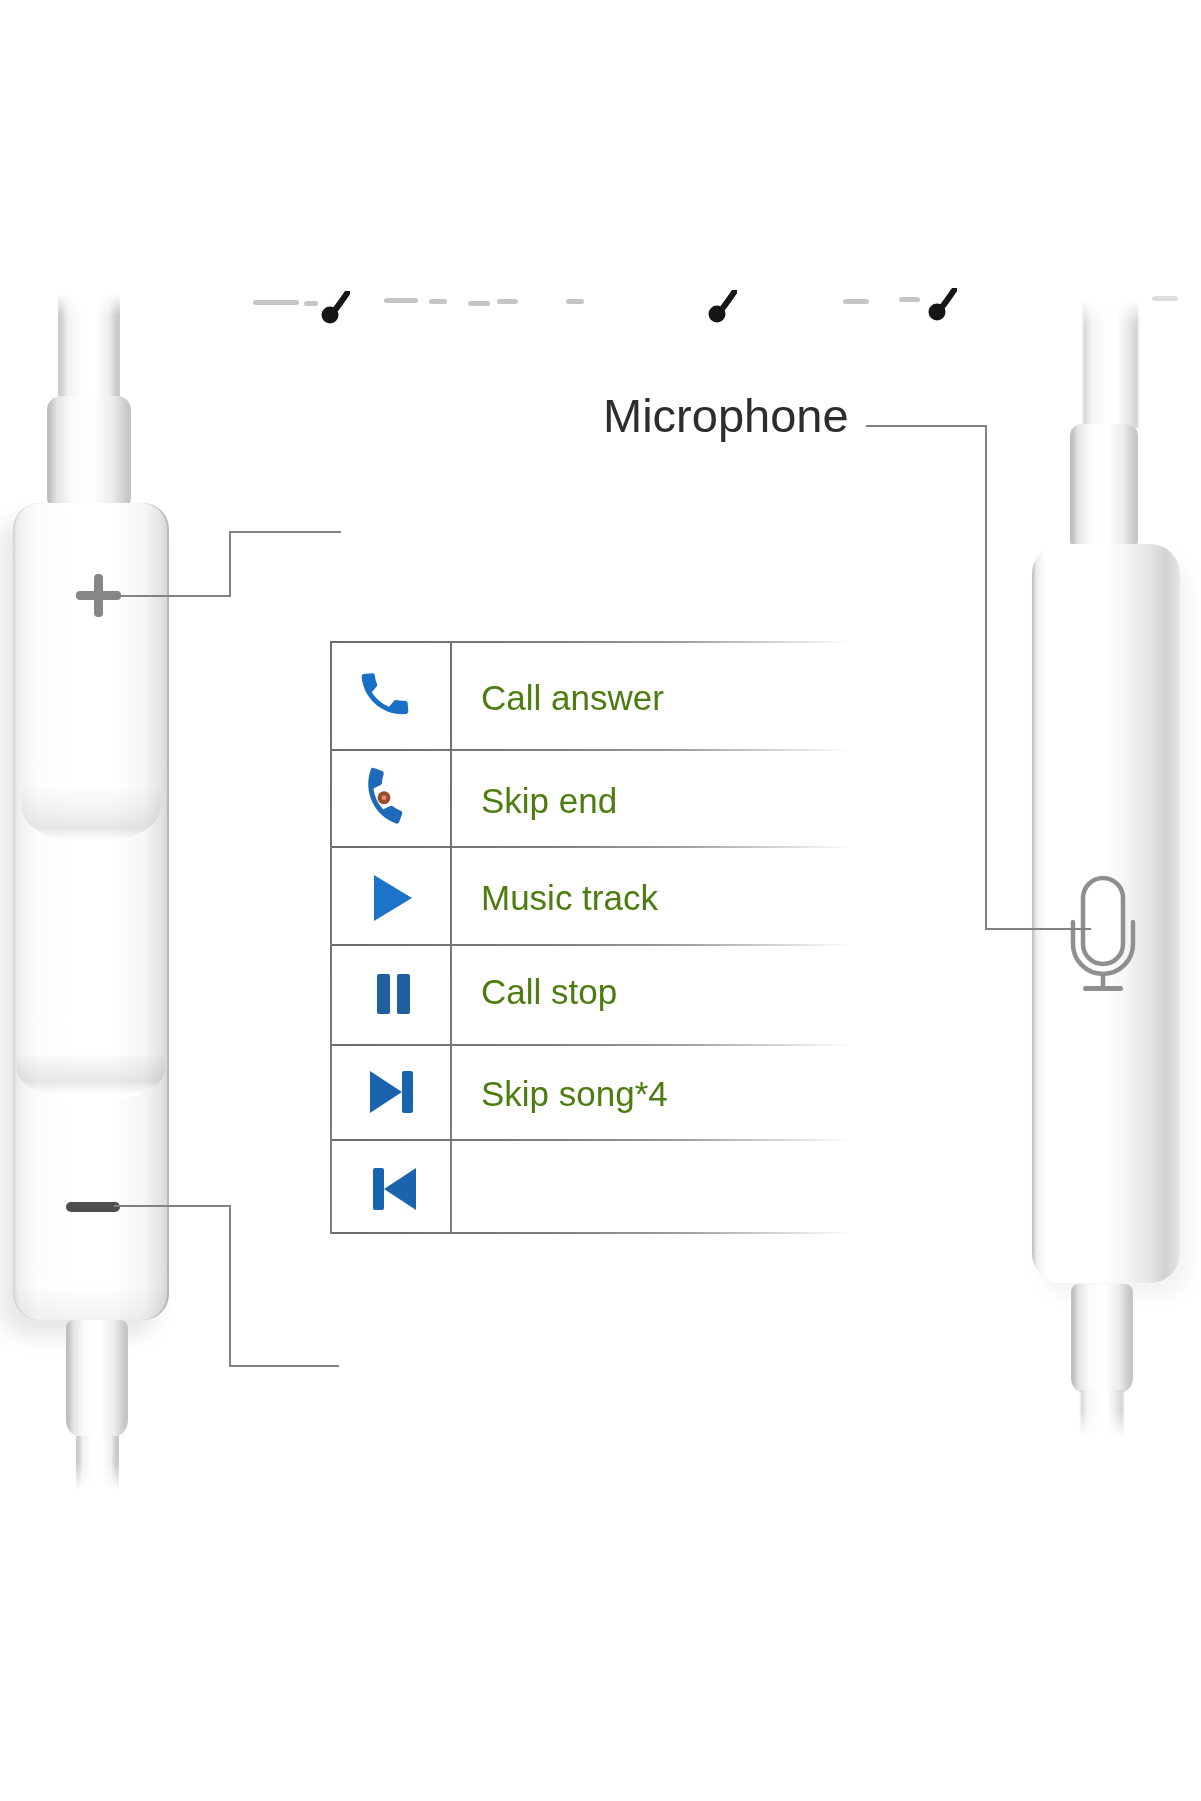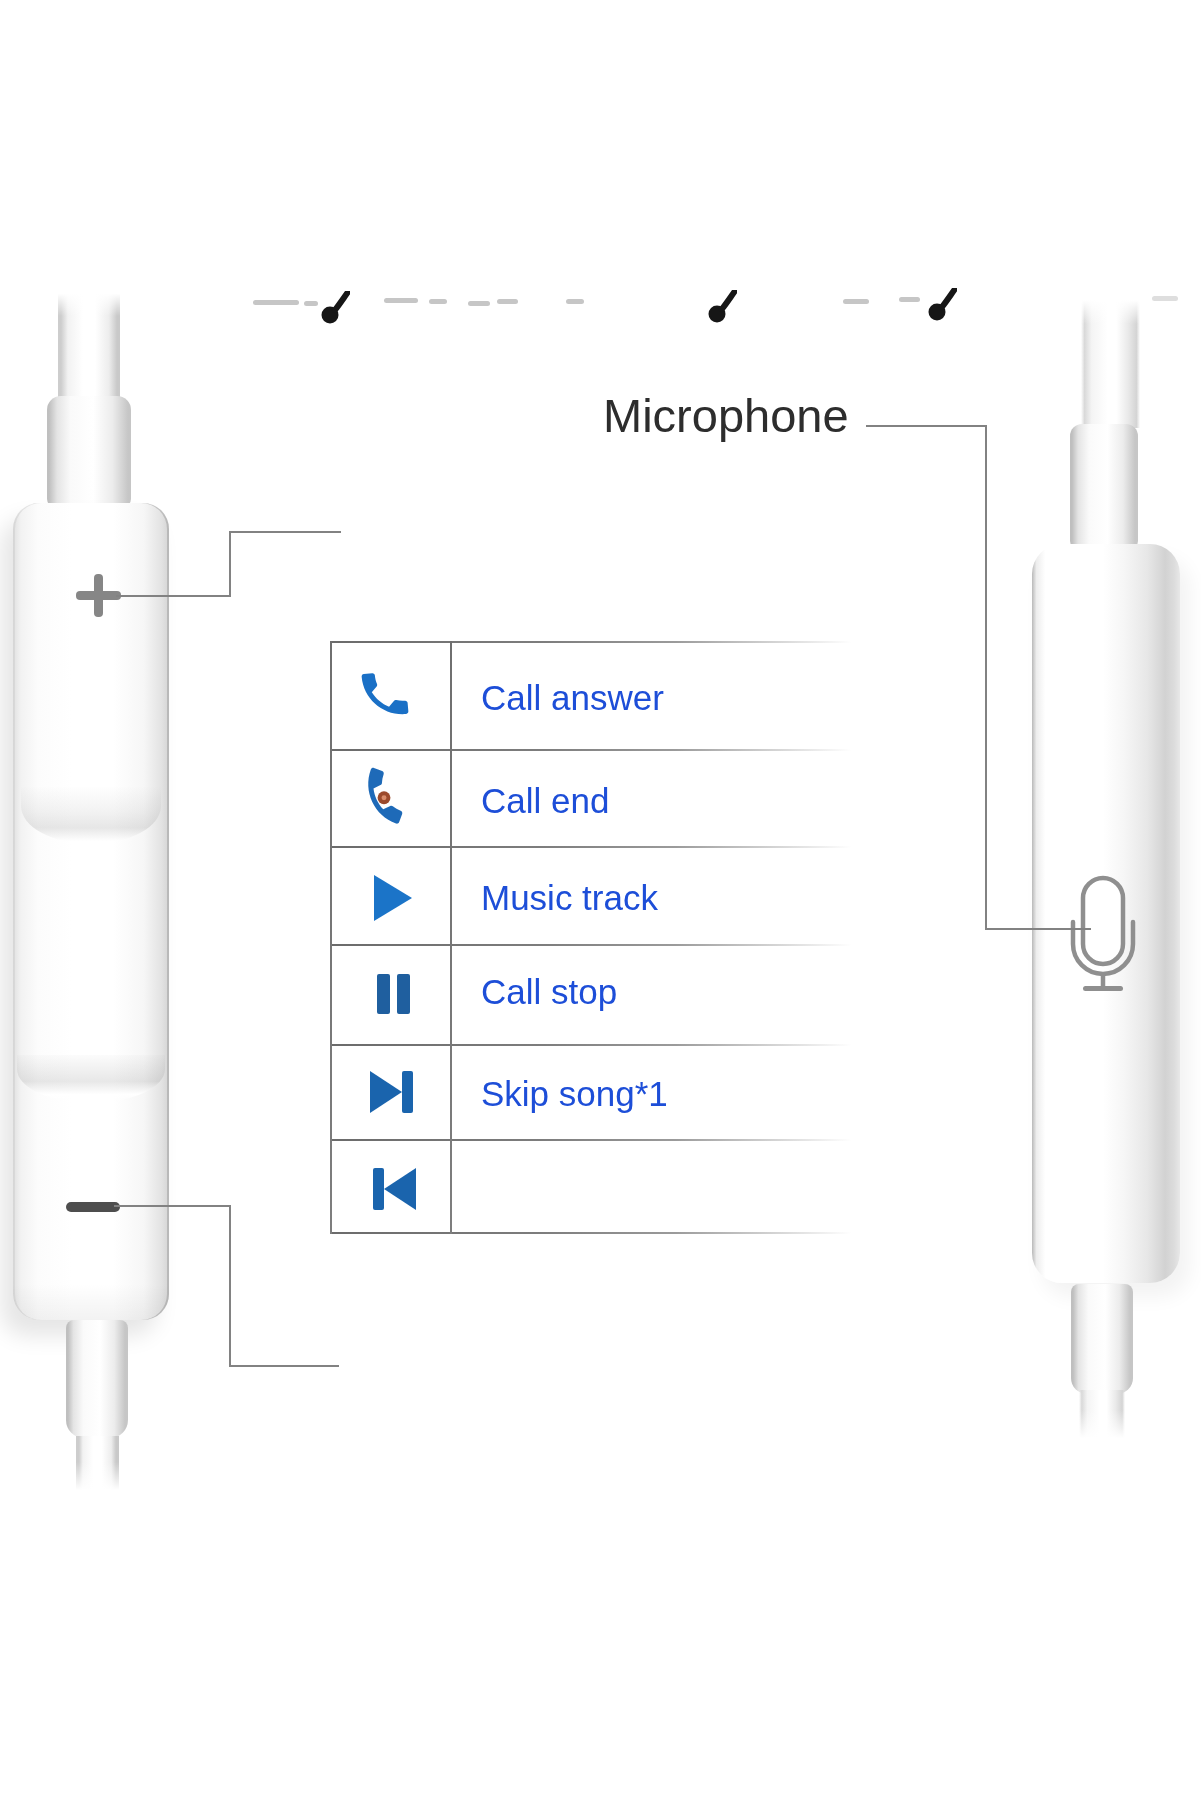--- a/index.html
+++ b/index.html
@@ -19,21 +19,21 @@
   .lead.v{width:2px;}
 
   
   .callout{position:absolute;font-size:47px;color:#2d2d2d;letter-spacing:0px;white-space:nowrap;}
 
   
   .hline{position:absolute;left:330px;width:532px;height:2px;
     background:linear-gradient(90deg,#6b6b6b 0%,#7d7d7d 40%,#9b9b9b 65%,rgba(160,160,160,0) 98%);}
   .vline{position:absolute;width:2px;top:641px;height:593px;
     background:linear-gradient(180deg,#6f6f6f,#7e7e7e);}
-  .row-label{position:absolute;left:481px;font-size:35px;color:#1d4ed8;white-space:nowrap;}
+  .row-label{position:absolute;left:481px;font-size:35px;color:#4d7c0f;white-space:nowrap;}
 
   
   .tri-right{position:absolute;width:0;height:0;border-style:solid;}
   .bar{position:absolute;border-radius:2px;background:#1f5f9f;}
 
   
   .cable{position:absolute;
     background:linear-gradient(90deg,#cdcdcd 0px,#cdcdcd 3px,#f2f2f2 16%,#ffffff 40%,#ffffff 60%,#ededed 82%,#c9c9c9 calc(100% - 3px),#c9c9c9 100%);}
   .cable.soft{
     background:linear-gradient(90deg,rgba(205,205,205,0) 0%,#d9d9d9 6%,#f4f4f4 18%,#ffffff 45%,#ffffff 60%,#e9e9e9 80%,#d4d4d4 94%,rgba(210,210,210,0) 100%);}
@@ -169,29 +169,29 @@
 
   <div class="abs" style="left:355px;top:766px;width:60px;height:62px;">
     <svg width="60" height="62" viewBox="0 0 24 25">
       <g transform="rotate(20 12 12)">
         <path d="M6.62 10.79c1.44 2.83 3.76 5.14 6.59 6.59l2.2-2.21c.27-.27.67-.36 1.02-.24 1.12.37 2.33.57 3.57.57.55 0 1 .45 1 1V20c0 .55-.45 1-1 1-9.39 0-17-7.61-17-17 0-.55.45-1 1-1h3.5c.55 0 1 .45 1 1 0 1.25.2 2.45.57 3.57.11.35.03.74-.25 1.02l-2.2 2.2z" fill="#1e6ab8"></path>
       </g>
       <circle cx="11.6" cy="12.8" r="2.6" fill="#9c4a2c"></circle>
       <circle cx="11.6" cy="12.8" r="1" fill="#d98c6a"></circle>
     </svg>
   </div>
-  <div class="row-label" style="top:781px;">Call end</div>
+  <div class="row-label" style="top:781px;">Skip end</div>
 
   <div class="tri-right" style="left:374px;top:875px;border-width:23px 0 23px 38px;border-color:transparent transparent transparent #1b74c8;"></div>
   <div class="row-label" style="top:878px;">Music track</div>
 
   <div class="bar" style="left:377px;top:974px;width:13px;height:40px;"></div>
   <div class="bar" style="left:397px;top:974px;width:13px;height:40px;"></div>
   <div class="row-label" style="top:972px;">Call stop</div>
 
   <div class="tri-right" style="left:370px;top:1071px;border-width:21px 0 21px 32px;border-color:transparent transparent transparent #1a64ad;"></div>
   <div class="bar" style="left:402px;top:1071px;width:11px;height:42px;background:#1a64ad;"></div>
-  <div class="row-label" style="top:1074px;">Skip song*1</div>
+  <div class="row-label" style="top:1074px;">Skip song*4</div>
 
   <div class="bar" style="left:373px;top:1168px;width:11px;height:42px;background:#1a64ad;"></div>
   <div class="tri-right" style="left:384px;top:1168px;border-width:21px 32px 21px 0;border-color:transparent #1a64ad transparent transparent;"></div>
 
 </div>
 
 </body></html>

